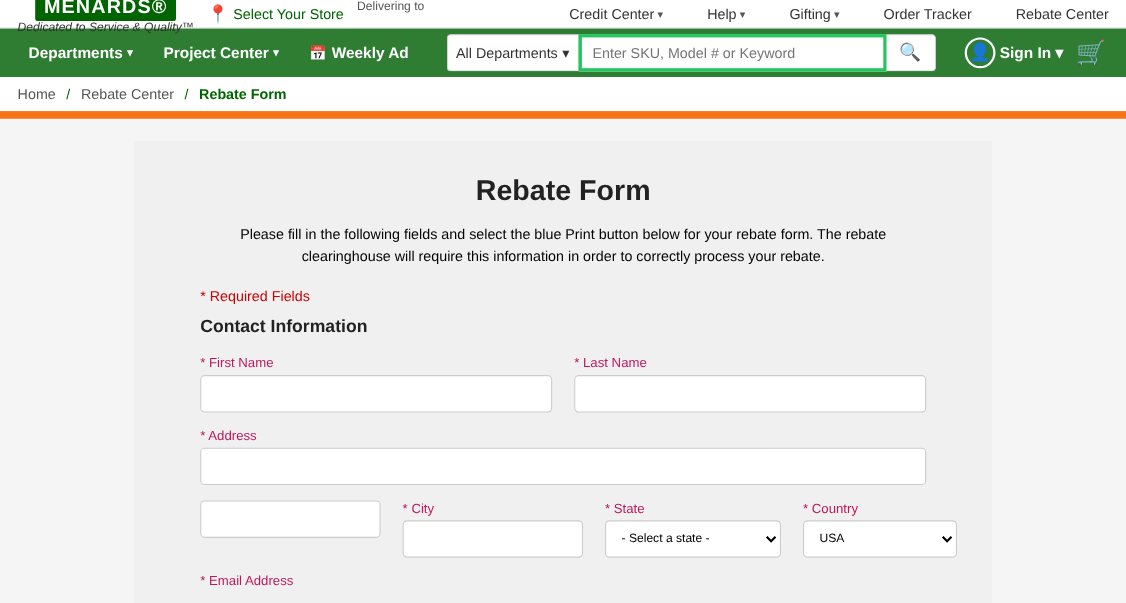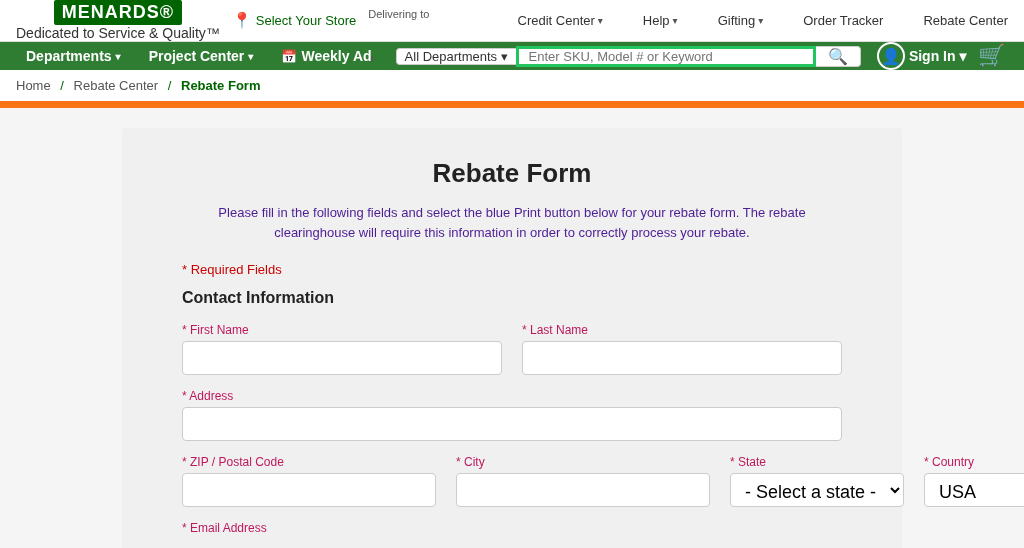--- a/index.html
+++ b/index.html
@@ -6,21 +6,21 @@
     body { font-family: Arial, sans-serif; font-size: 14px; background: #f5f5f5; color: #333; }
 
     
     .top-bar {
       background: #fff;
       display: flex;
       align-items: center;
       justify-content: space-between;
       padding: 6px 16px;
       border-bottom: 1px solid #ddd;
-      height: 42px;
+      height: 26px;
     }
     .top-bar-left {
       display: flex;
       align-items: center;
       gap: 12px;
     }
     .logo-area {
       display: flex;
       flex-direction: column;
       align-items: center;
@@ -28,22 +28,23 @@
     .logo-box {
       background: #006400;
       color: #fff;
       font-weight: 900;
       font-size: 18px;
       padding: 2px 8px;
       border-radius: 2px;
       letter-spacing: 1px;
     }
     .logo-tagline {
-      font-size: 14px;
+      font-size: 11px;
       color: #333;
+      font-style: italic;
     }
     .store-select {
       display: flex;
       align-items: center;
       gap: 4px;
       font-size: 13px;
       color: #006400;
       cursor: pointer;
     }
     .store-select .pin-icon { color: #006400; font-size: 16px; }
@@ -67,21 +68,21 @@
       margin-left: 20px;
     }
     .dropdown-arrow { font-size: 10px; color: #555; }
 
     
     .nav-bar {
       background: #2e7d32;
       display: flex;
       align-items: center;
       padding: 0 12px;
-      height: 28px;
+      height: 44px;
       gap: 0;
     }
     .nav-item {
       color: #fff;
       font-size: 14px;
       font-weight: bold;
       padding: 0 14px;
       height: 44px;
       display: flex;
       align-items: center;
@@ -89,23 +90,22 @@
       white-space: nowrap;
       gap: 4px;
     }
     .nav-item .nav-arrow { font-size: 10px; }
     .nav-item .calendar-icon { font-size: 13px; }
 
     
     .search-container {
       display: flex;
       flex: 1;
-      margin: 0 10px;
+      margin: 0 20px;
       height: 34px;
-      align-items: center;
     }
     .search-dept {
       background: #fff;
       border: 1px solid #ccc;
       border-right: none;
       padding: 0 8px;
       font-size: 13px;
       border-radius: 4px 0 0 4px;
       display: flex;
       align-items: center;
@@ -183,21 +183,21 @@
     .form-title {
       text-align: center;
       font-size: 26px;
       font-weight: bold;
       color: #222;
       margin-bottom: 14px;
     }
     .form-description {
       text-align: center;
       font-size: 13px;
-      color: #4c1d95;
+      color: #000000;
       margin-bottom: 20px;
       line-height: 1.5;
     }
     .required-note {
       font-size: 13px;
       color: #cc0000;
       margin-bottom: 12px;
     }
     .section-title {
       font-size: 16px;
@@ -218,21 +218,21 @@
     .form-group label {
       font-size: 12px;
       color: #be185d;
       margin-bottom: 4px;
     }
     .form-group input,
     .form-group select {
       border: 1px solid #ccc;
       border-radius: 4px;
       padding: 7px 10px;
-      font-size: 18px;
+      font-size: 11px;
       background: #fff;
       height: 34px;
       outline: none;
     }
     .form-group.full { flex: 1 1 100%; }
     .form-group.zip { flex: 0 0 160px; }
     .form-group.city { flex: 0 0 160px; }
     .form-group.state { flex: 0 0 160px; }
     .form-group.country { flex: 0 0 140px; }
   </style>
@@ -334,21 +334,20 @@
 
   <div class="form-row">
     <div class="form-group full">
       <label>* Address</label>
       <input type="text" style="">
     </div>
   </div>
 
   <div class="form-row">
     <div class="form-group zip">
-      <label>* ZIP / Postal Code</label>
       <input type="text" style="">
     </div>
     <div class="form-group city">
       <label>* City</label>
       <input type="text" style="">
     </div>
     <div class="form-group state">
       <label>* State</label>
       <select>
         <option value="">- Select a state -</option>

